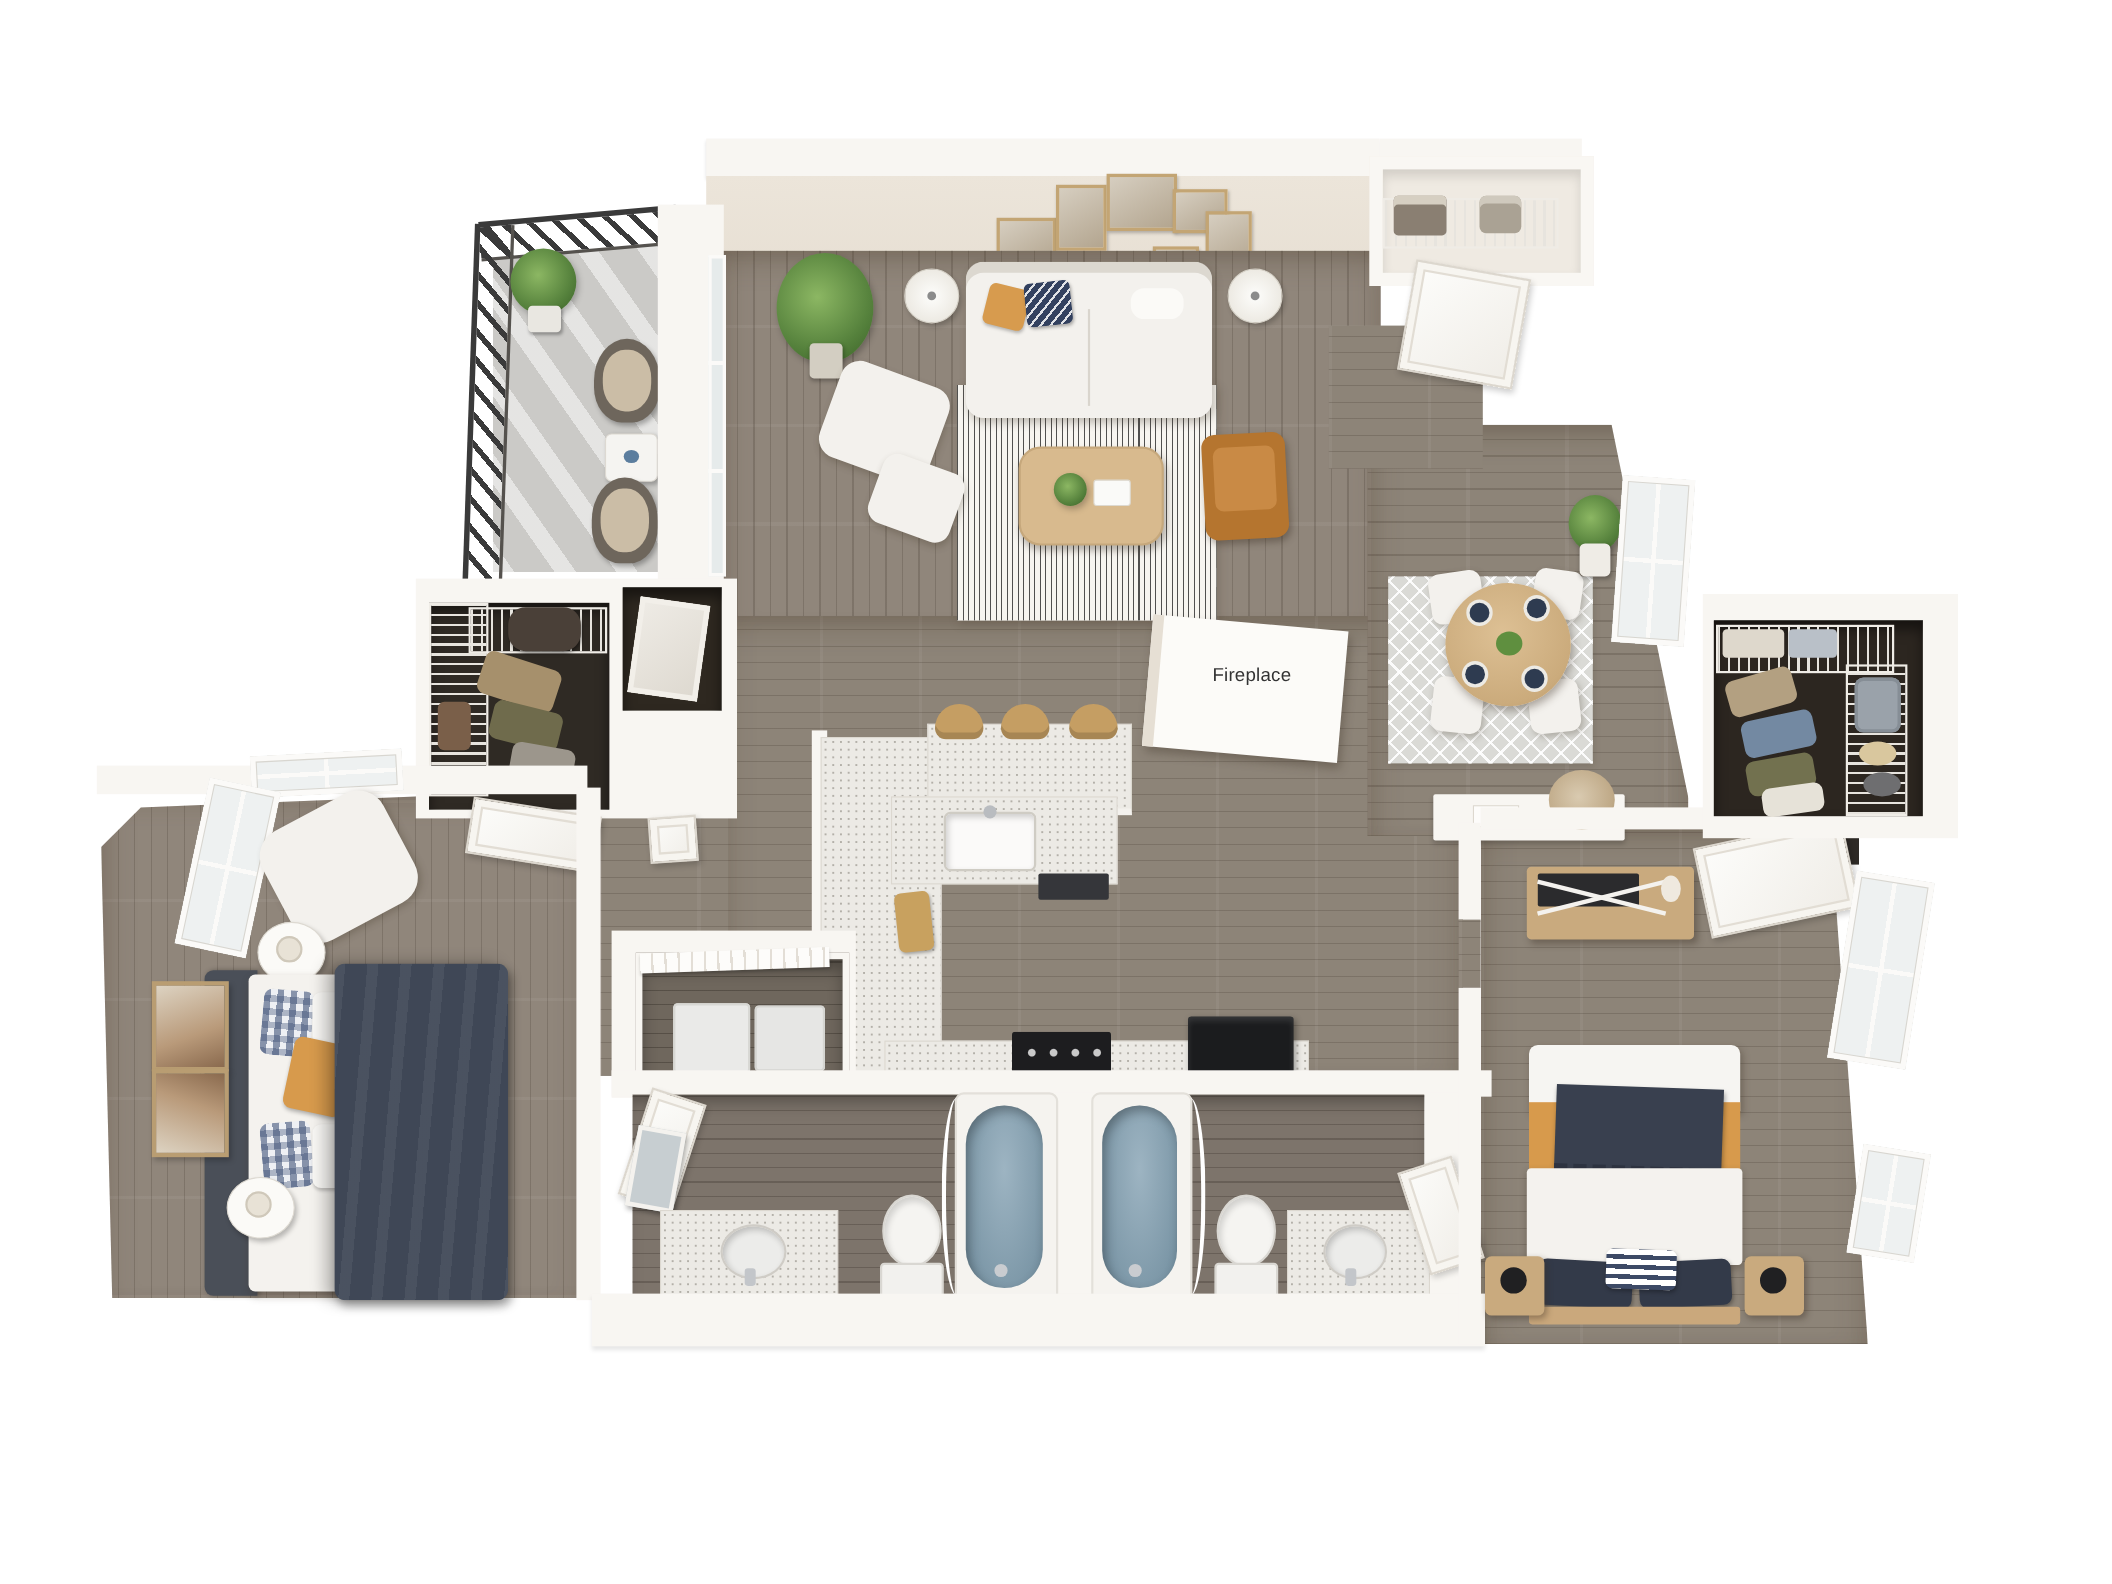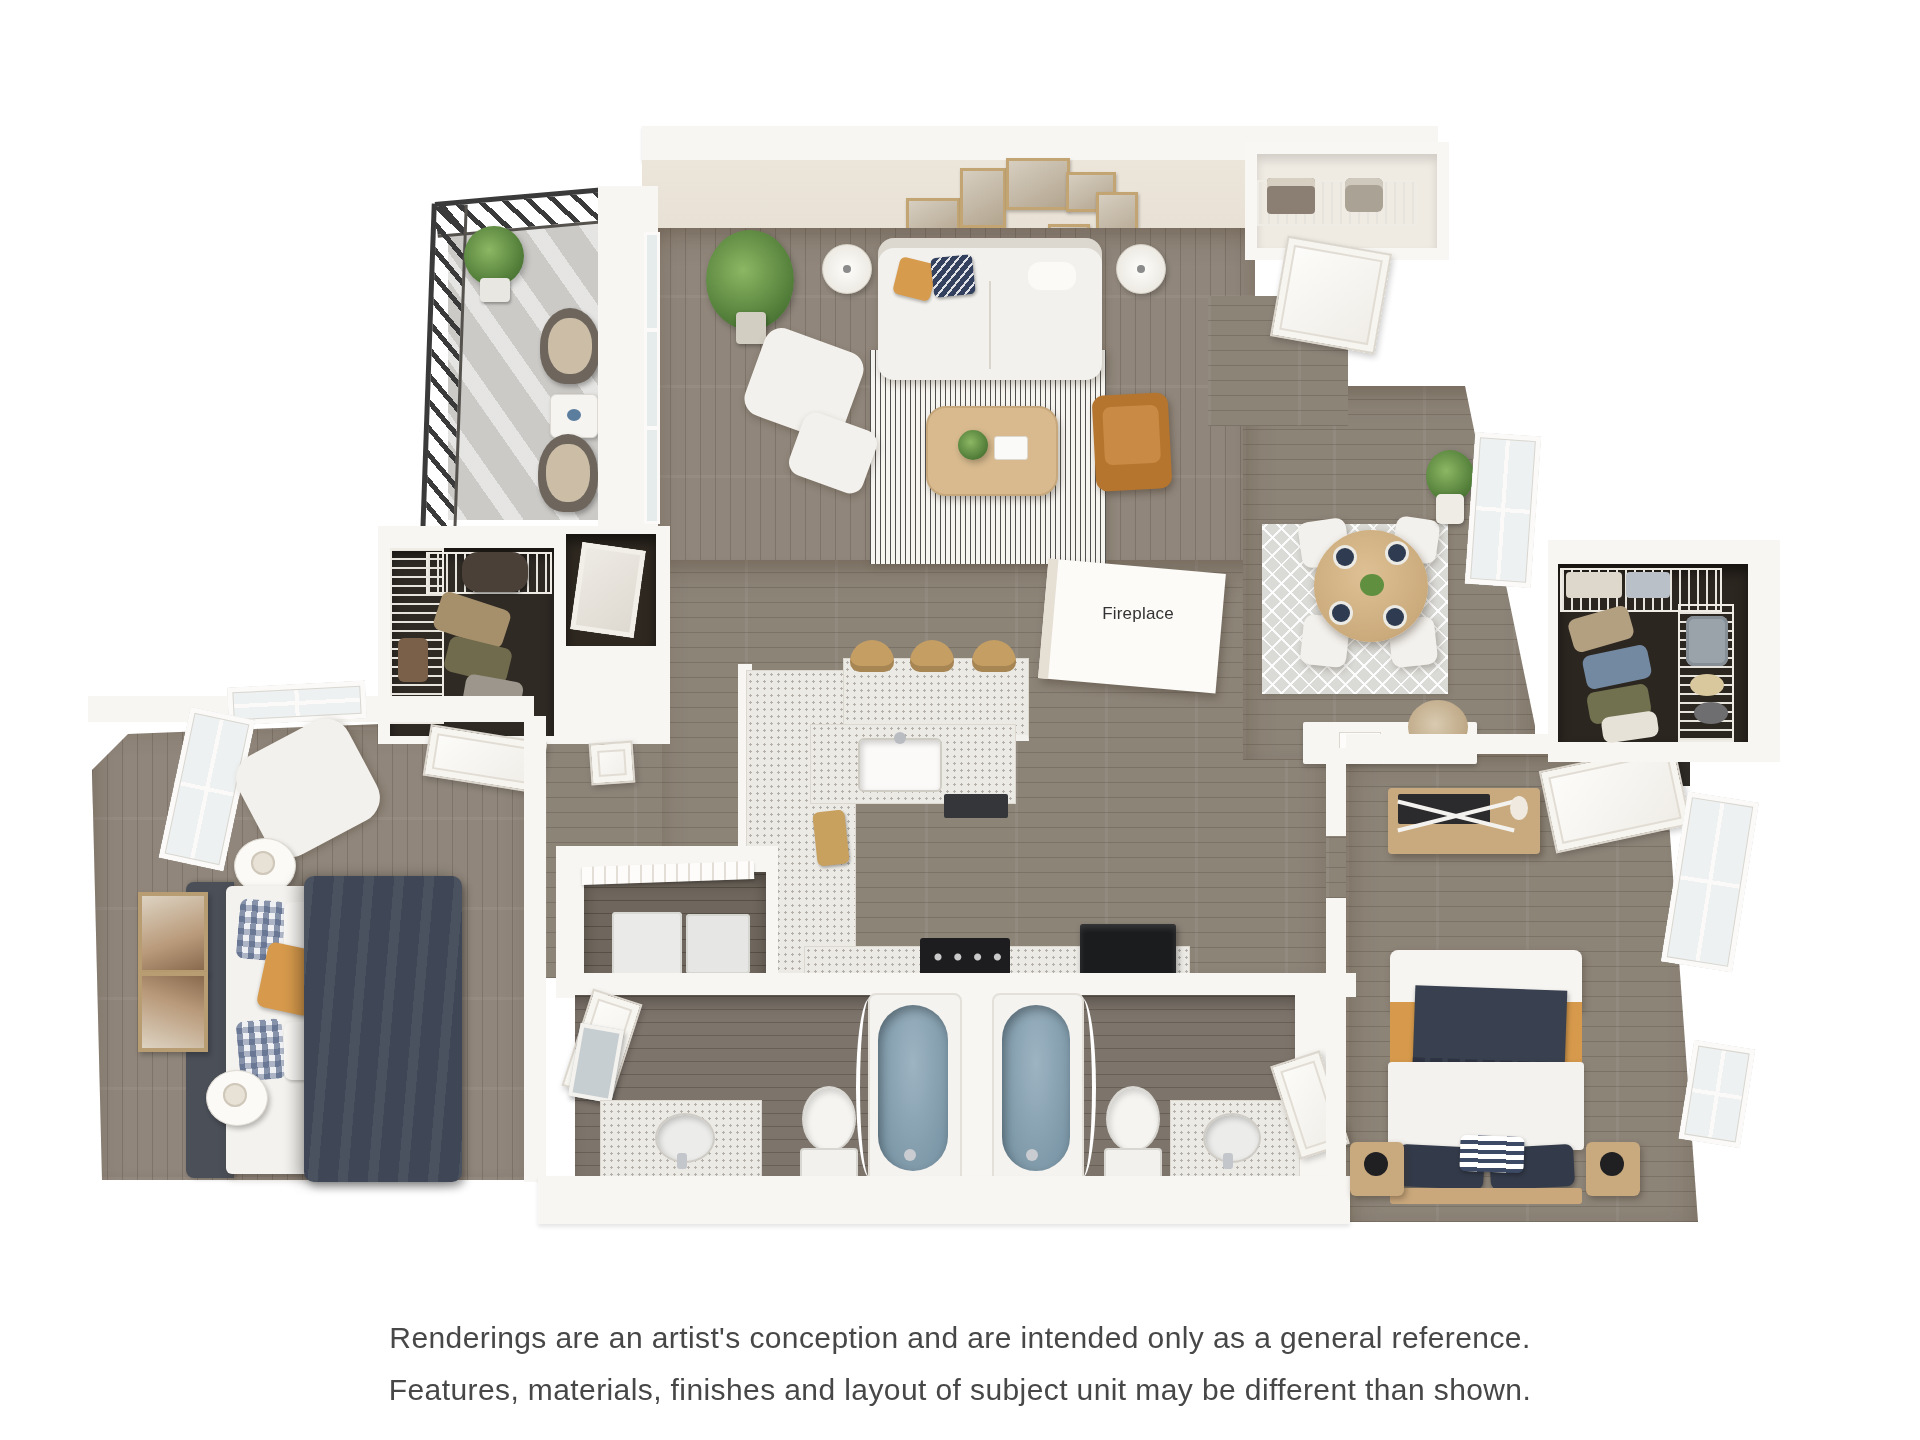--- a/index.html
+++ b/index.html
@@ -285,18 +285,14 @@
     <div class="a" style="left:68px;top:8px;width:44px;height:26px;background:#b9c0c8;border-radius:4px;"></div>
     <div class="a" style="left:128px;top:52px;width:42px;height:50px;background:#9aa2aa;border-radius:8px;box-shadow:inset 0 0 0 3px #868e96;"></div>
     <div class="a" style="left:132px;top:110px;width:34px;height:22px;background:#d9c79e;border-radius:50%;"></div>
     <div class="a" style="left:136px;top:138px;width:34px;height:22px;background:#6e6e70;border-radius:50%;"></div>
     <div class="a" style="left:12px;top:48px;width:62px;height:34px;background:#b3a081;border-radius:8px;transform:rotate(-16deg);"></div>
     <div class="a" style="left:26px;top:86px;width:66px;height:34px;background:#7389a2;border-radius:8px;transform:rotate(-12deg);"></div>
     <div class="a" style="left:30px;top:124px;width:62px;height:32px;background:#72714f;border-radius:8px;transform:rotate(-10deg);"></div>
     <div class="a" style="left:44px;top:150px;width:56px;height:26px;background:#e6e2d8;border-radius:8px;transform:rotate(-8deg);"></div>
   </div>
 
-  <div class="a disc" style="left:0;top:1312px;">
-    <div>Renderings are an artist's conception and are intended only as a general reference.</div>
-    <div>Features, materials, finishes and layout of subject unit may be different than shown.</div>
-  </div>
 
 </div>
 
 </body></html>

